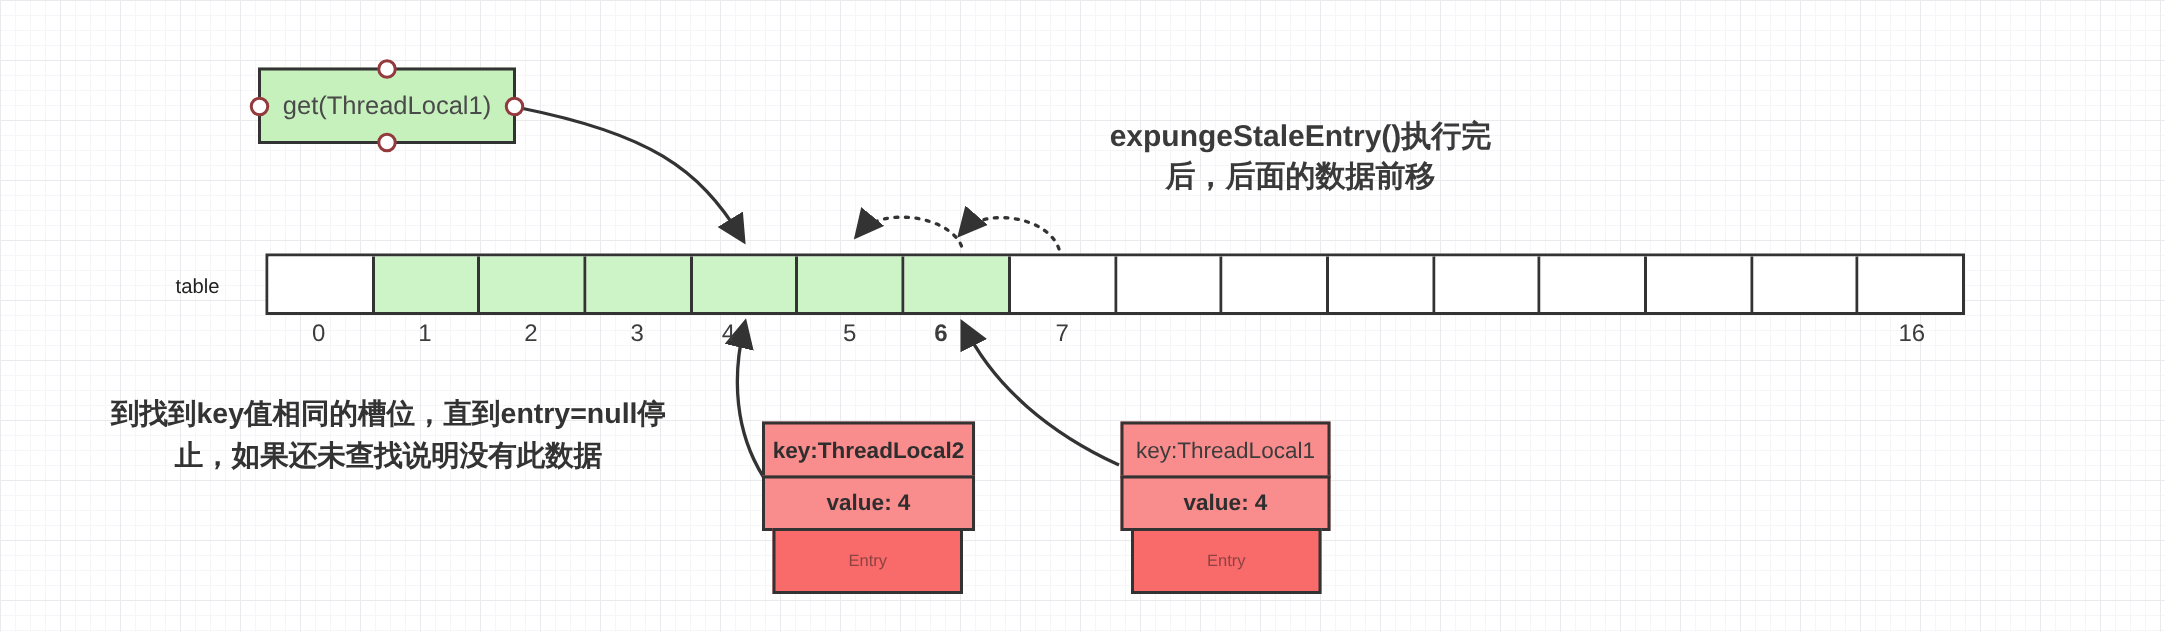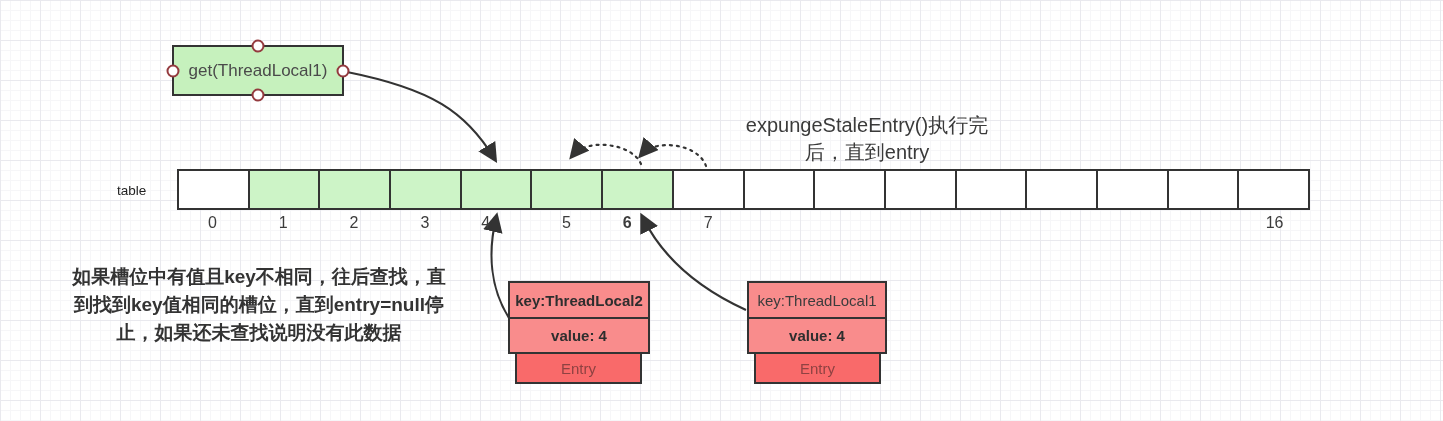--- a/index.html
+++ b/index.html
@@ -23,21 +23,21 @@
   .handle{
     position:absolute;width:13px;height:13px;border-radius:50%;box-sizing:border-box;
     background:#fff;border:2.5px solid var(--handle_ring,#943a3e);
     transform:translate(-50%,-50%);
   }
   .h-top{left:50%;top:-1px}.h-bottom{left:50%;top:calc(100% + 1px)}
   .h-left{left:-1px;top:50%}.h-right{left:calc(100% + 1px);top:50%}
   
   .title{
     position:absolute;left:697px;top:78px;width:340px;text-align:center;
-    font-size:20px;line-height:27px;font-weight:normal;color:#3a3a3a;margin-top:34px;
+    font-size:20px;line-height:27px;font-weight:bold;color:#3a3a3a;
   }
   .note{
     position:absolute;left:36px;top:263px;width:446px;text-align:center;
     font-size:19px;line-height:28px;font-weight:bold;color:#333;
   }
   .title span,.note span{display:block}
   
   .table-label{
     position:absolute;left:117px;top:183px;font-size:13.5px;font-weight:normal;color:#222;
   }
@@ -56,24 +56,24 @@
   .idx[data-idx="4"]{transform:translateX(-10px)}
   
   .egroup{position:absolute;width:142px}
   .erow{
     height:38px;box-sizing:border-box;border:2px solid var(--border,#333);
     background:var(--salmon,#f98c8c);display:flex;align-items:center;justify-content:center;
     font-size:15px;font-weight:bold;color:#2e2e2e;
   }
   .erow.value{margin-top:-2px;height:37px}
   .efoot{
-    margin-top:-2px;margin-left:7px;width:127px;height:32px;box-sizing:border-box;
+    margin-top:-2px;margin-left:7px;width:127px;height:44px;box-sizing:border-box;
     background:var(--entry_red,#f96a6a);border:2px solid var(--border,#333);
     display:flex;align-items:center;justify-content:center;
-    font-size:15px;color:var(--entry_text,#8f4242);
+    font-size:11px;color:var(--entry_text,#8f4242);
   }
   .egroup.g1{left:508px;top:281px}
   .egroup.g2{left:747px;top:281px;width:140px}
   .egroup.g2 .erow.key{font-weight:normal;color:#3c3c3c}
   
   .connectors{position:absolute;left:0;top:0;width:1443px;height:421px;pointer-events:none}
 </style>
 </head>
 <body>
 
@@ -95,25 +95,24 @@
   <div class="get-box">
     <span>get(ThreadLocal1)</span>
     <span class="handle h-top"></span>
     <span class="handle h-right"></span>
     <span class="handle h-bottom"></span>
     <span class="handle h-left"></span>
   </div>
 
   <div class="title">
     <span>expungeStaleEntry()执行完</span>
-    <span>后，直到entry</span>
+    <span>后，后面的数据前移</span>
   </div>
 
   <div class="note">
-    <span>如果槽位中有值且key不相同，往后查找，直</span>
     <span>到找到key值相同的槽位，直到entry=null停</span>
     <span>止，如果还未查找说明没有此数据</span>
   </div>
 
   <div class="table-label">table</div>
   <div class="array">
       <div class="cell"></div>
       <div class="cell green"></div>
       <div class="cell green"></div>
       <div class="cell green"></div>

